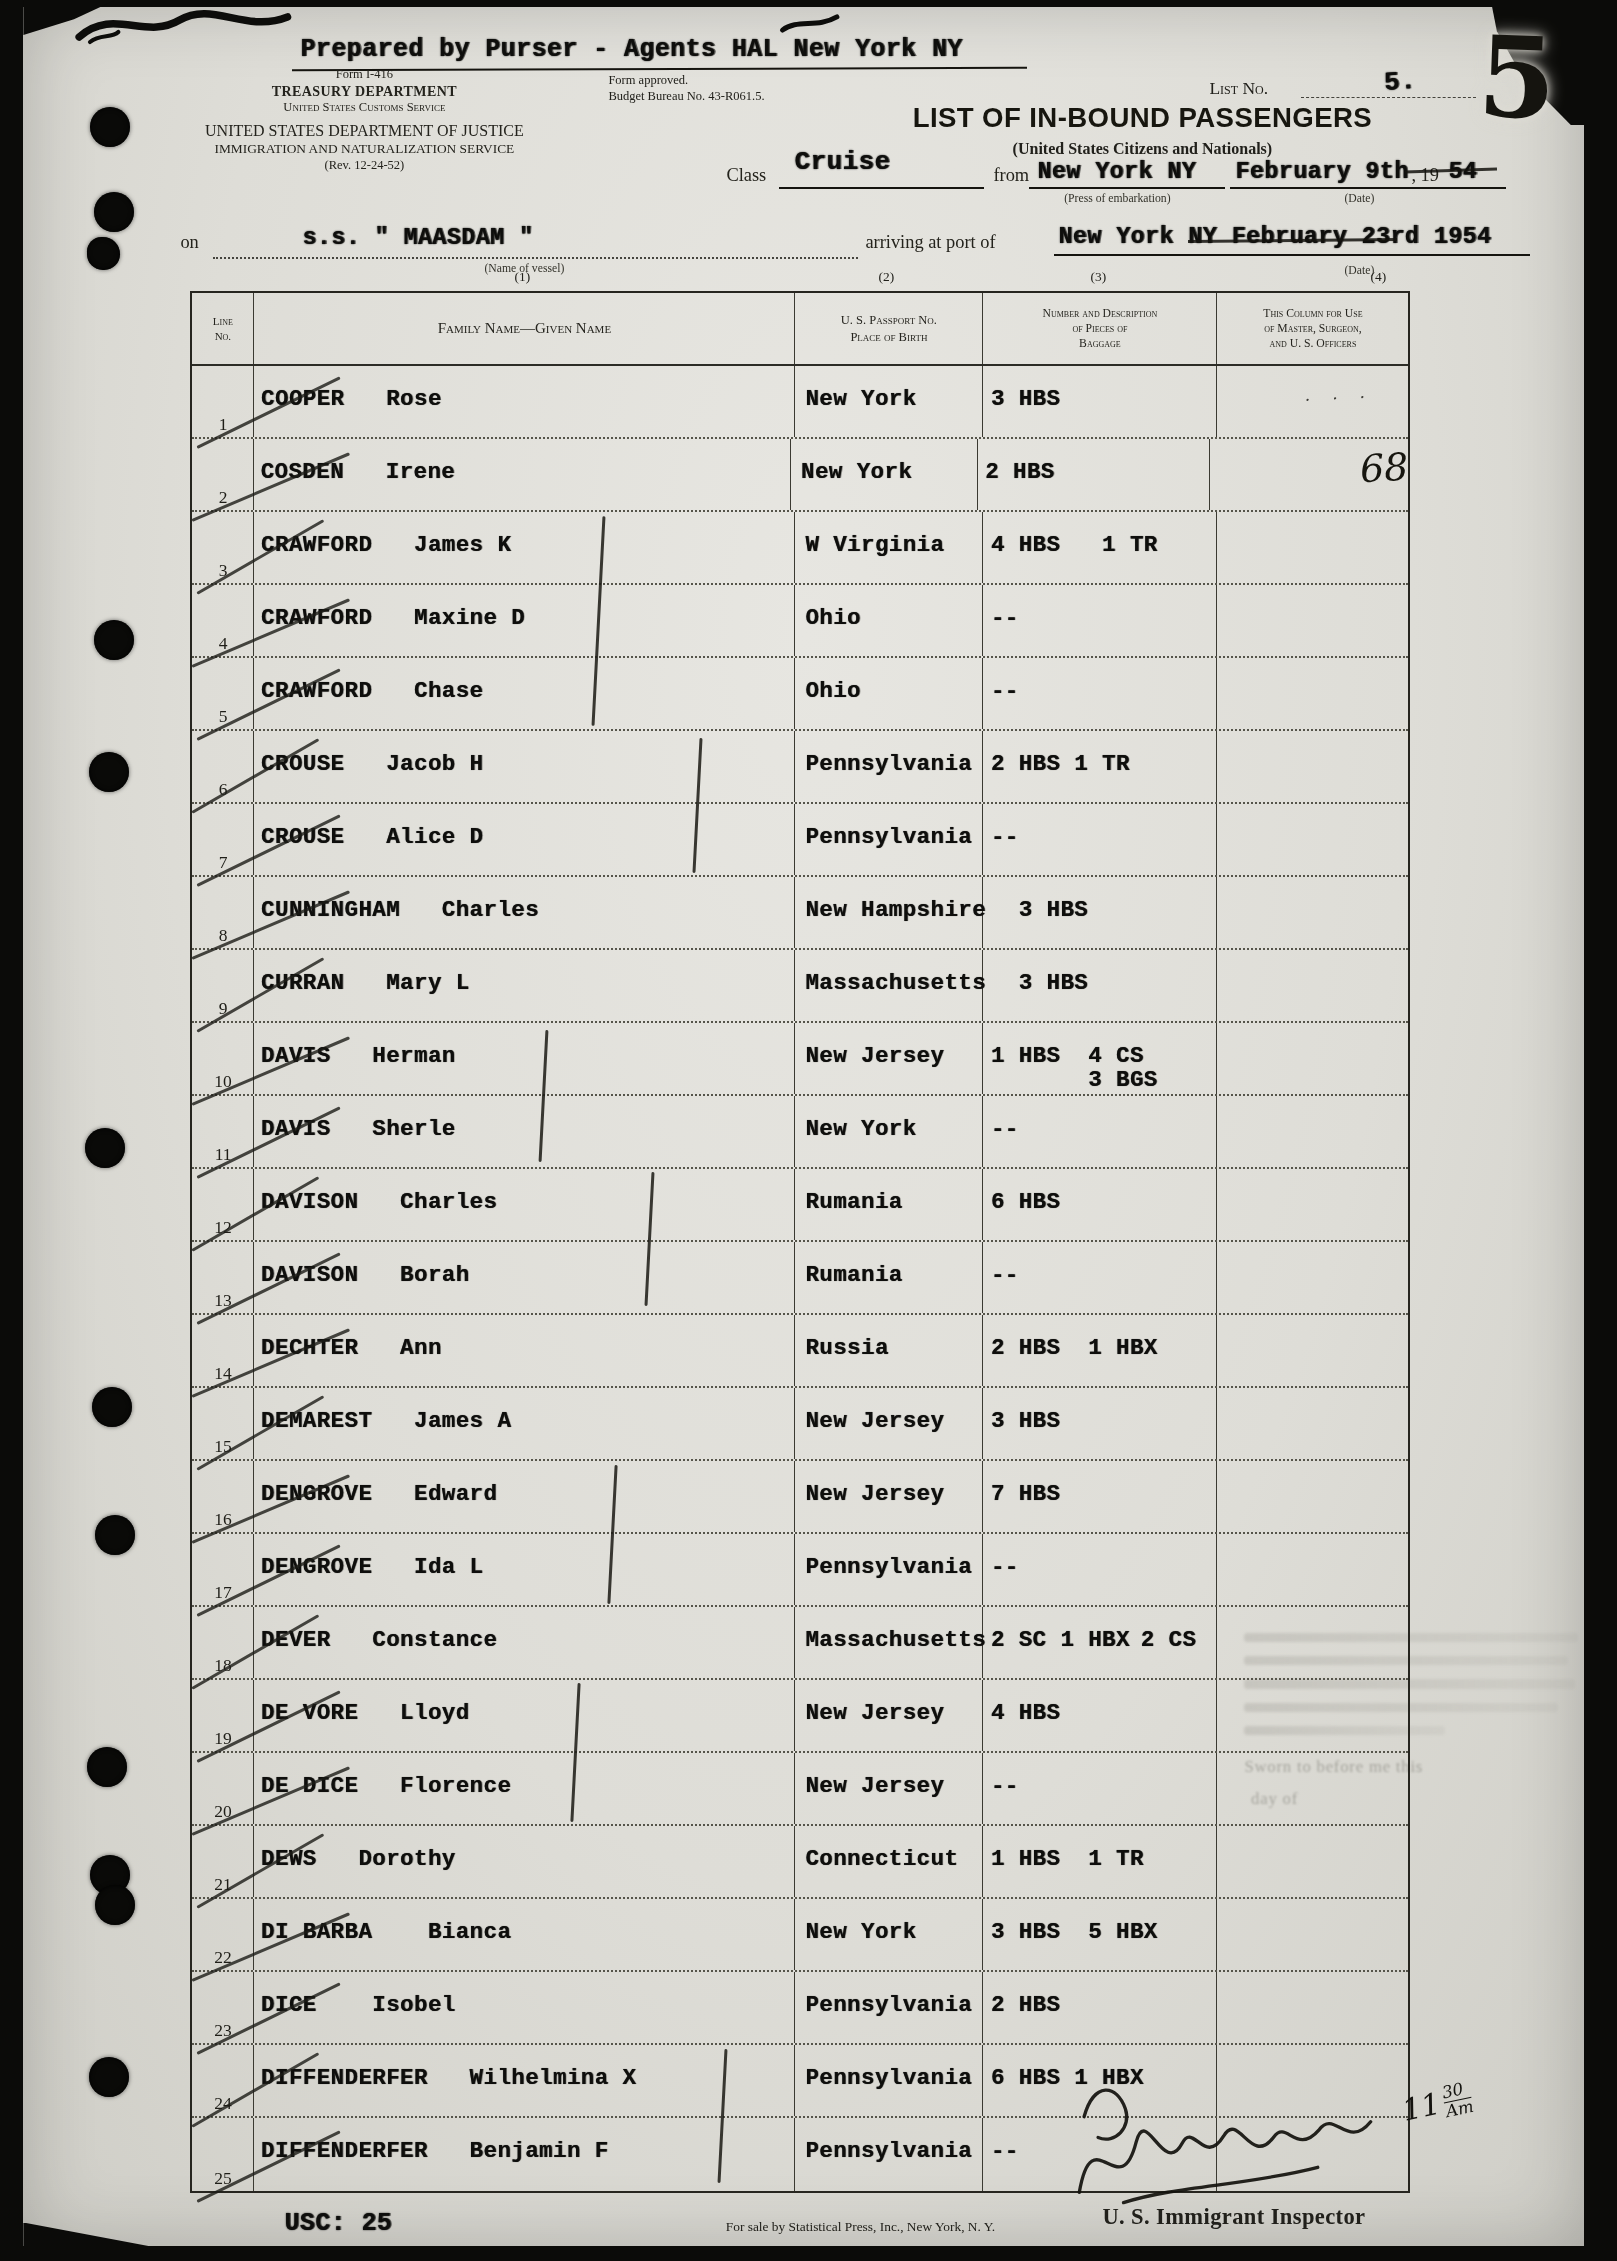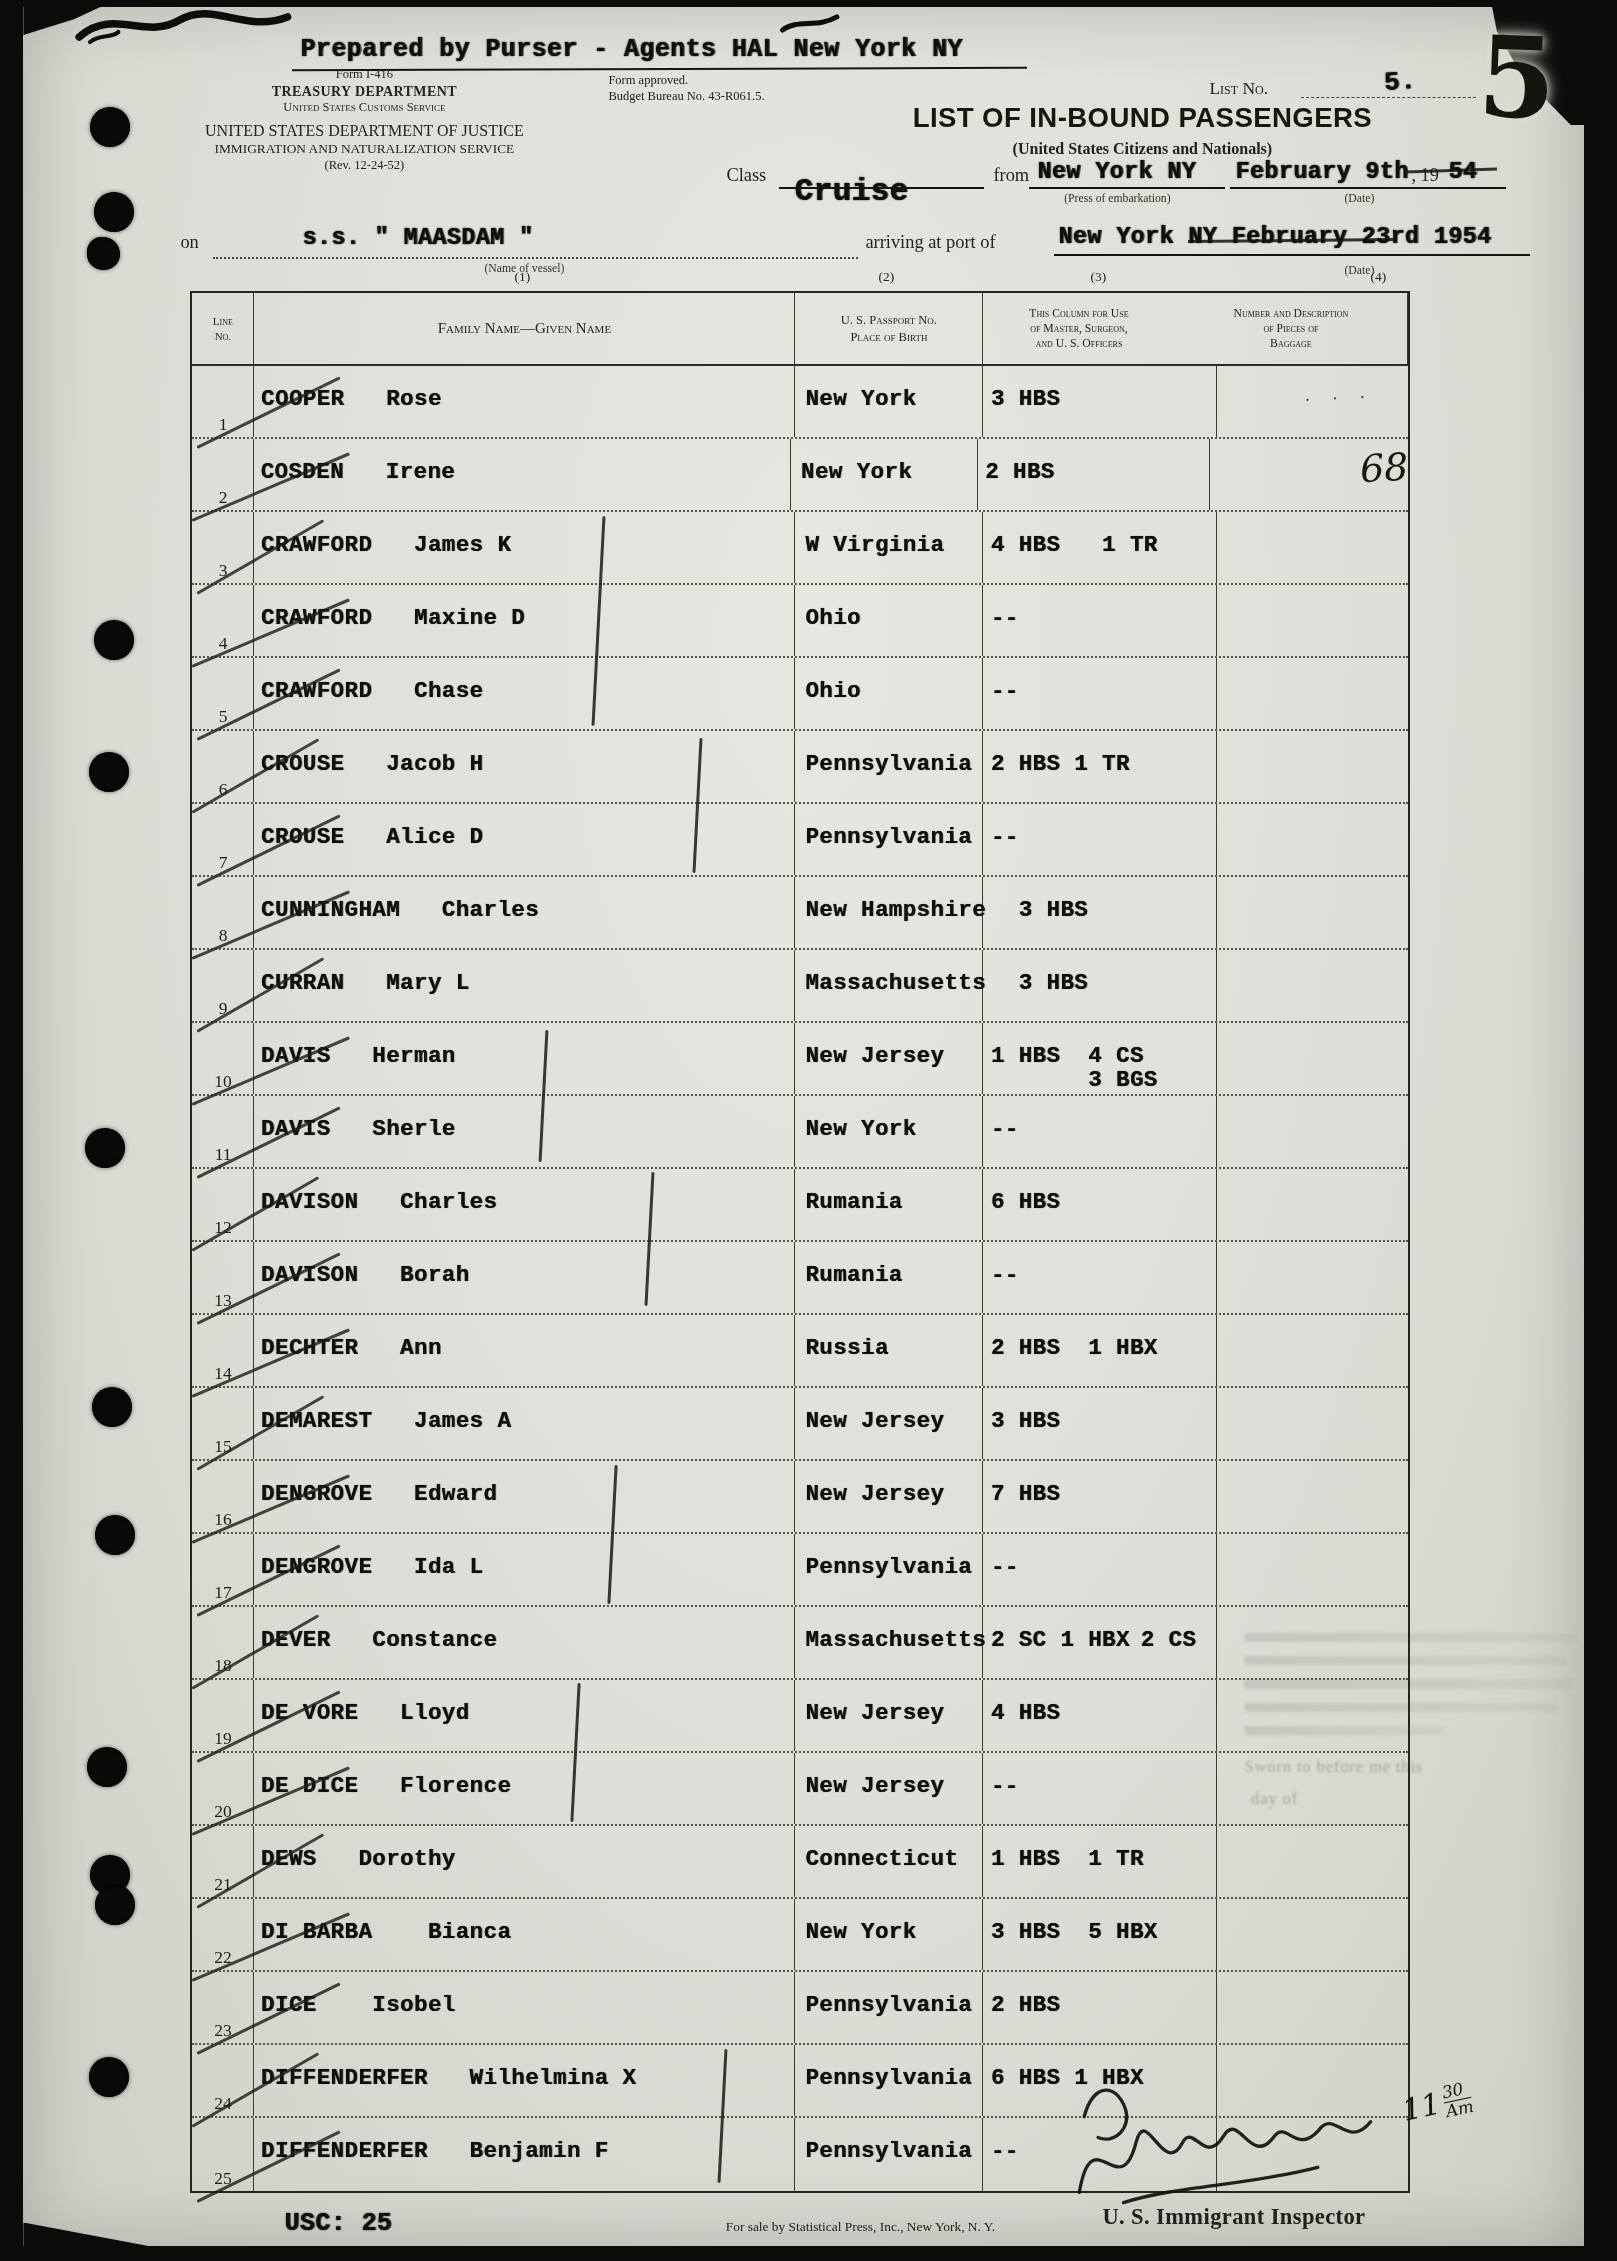--- a/index.html
+++ b/index.html
@@ -142,21 +142,21 @@
   <div class="rule-dash" style="left:1278px;top:92px;width:175px;"></div>
   <div class="abs typed typed-heavy" style="left:1361px;top:62px;font-size:26px;transform:rotate(-4deg);">5.</div>
   <div class="stamp5">5</div>
 
   <div class="title">
     <div class="t1">LIST OF IN-BOUND PASSENGERS</div>
     <div class="t2">(United States Citizens and Nationals)</div>
   </div>
 
   <div class="abs lbl" style="left:703px;top:160px;">Class</div>
-  <div class="abs typed typed-heavy" style="left:771px;top:169px;font-size:31px;">Cruise</div>
+  <div class="abs typed typed-heavy" style="left:771px;top:142px;font-size:26px;">Cruise</div>
   <div class="rule" style="left:756px;top:182px;width:205px;"></div>
   <div class="abs lbl" style="left:970px;top:160px;">from</div>
   <div class="abs typed typed-heavy" style="left:1014px;top:154px;font-size:23.4px;">New York NY</div>
   <div class="rule" style="left:1006px;top:182px;width:196px;"></div>
   <div class="abs typed typed-heavy" style="left:1212px;top:154px;font-size:23.4px;">February 9th</div>
   <div class="abs lbl" style="left:1388px;top:160px;">, 19</div>
   <div class="abs typed typed-heavy" style="left:1425px;top:154px;font-size:23.4px;">54</div>
   <div class="rule" style="left:1207px;top:182px;width:276px;"></div>
   <div class="strike" style="left:1382px;top:164px;width:92px;transform:rotate(-2deg);"></div>
   <div class="abs sublbl ctr" style="left:1094px;top:187px;">(Press of embarkation)</div>
@@ -193,29 +193,29 @@
         <div>Line</div>
         <div>No.</div>
       </div>
       <div class="c c-name th th-name">
         <div>Family Name—Given Name</div>
       </div>
       <div class="c c-pass th th-pass">
         <div>U. S. Passport No.</div>
         <div>Place of Birth</div>
       </div>
+      <div class="c c-bag th th-bag">
+        <div>Number and Description</div>
+        <div>of Pieces of</div>
+        <div>Baggage</div>
+      </div>
       <div class="c c-off th th-off">
         <div>This Column for Use</div>
         <div>of Master, Surgeon,</div>
         <div>and U. S. Officers</div>
-      </div>
-      <div class="c c-bag th th-bag">
-        <div>Number and Description</div>
-        <div>of Pieces of</div>
-        <div>Baggage</div>
       </div>
     </div>
     <div class="tbody">
   <div class="row">
     <div class="slash"></div>
     <div class="lineno">1</div>
     <div class="c c-line"></div>
     <div class="c c-name">
       <span class="typed">COOPER   Rose</span>
     </div>

